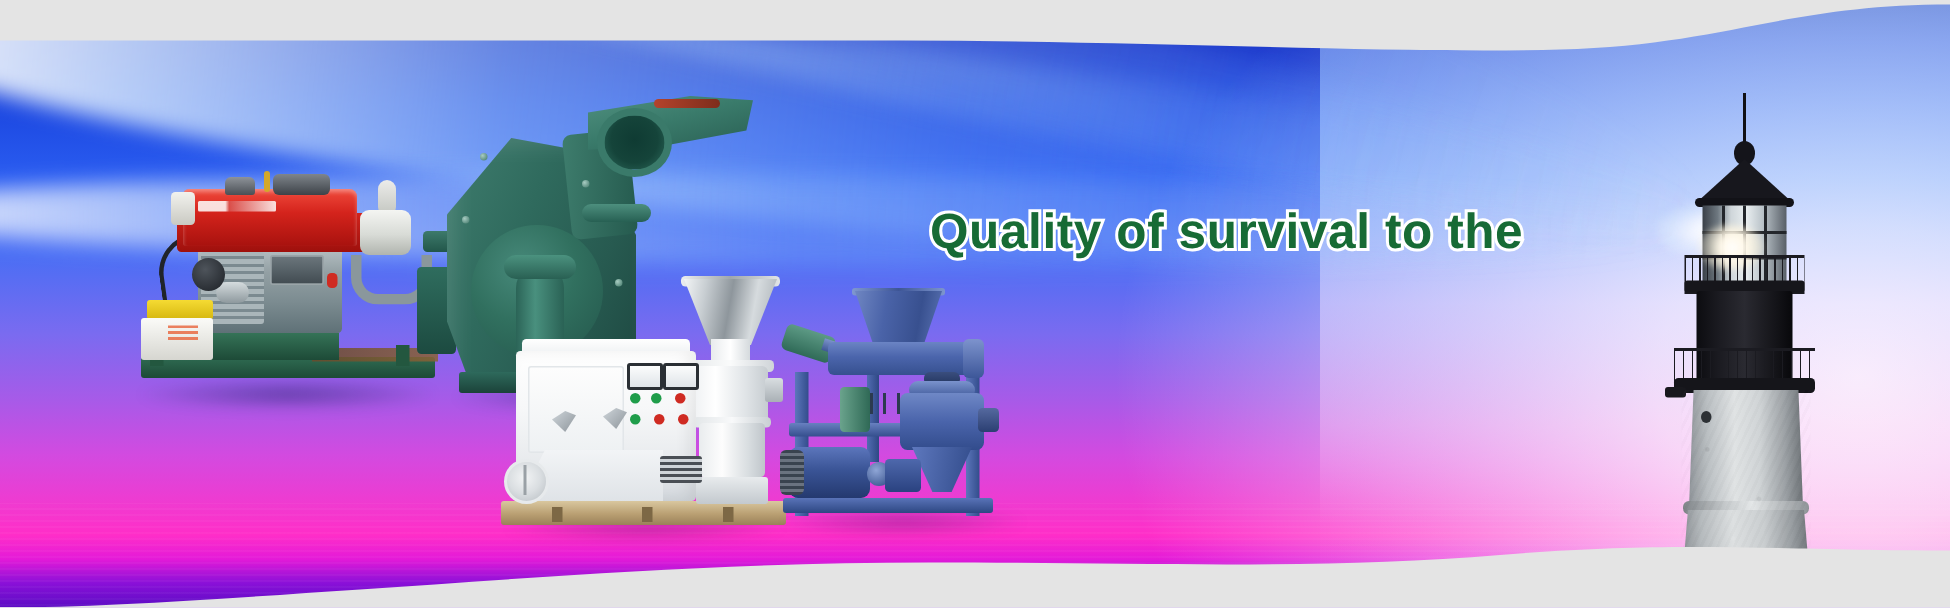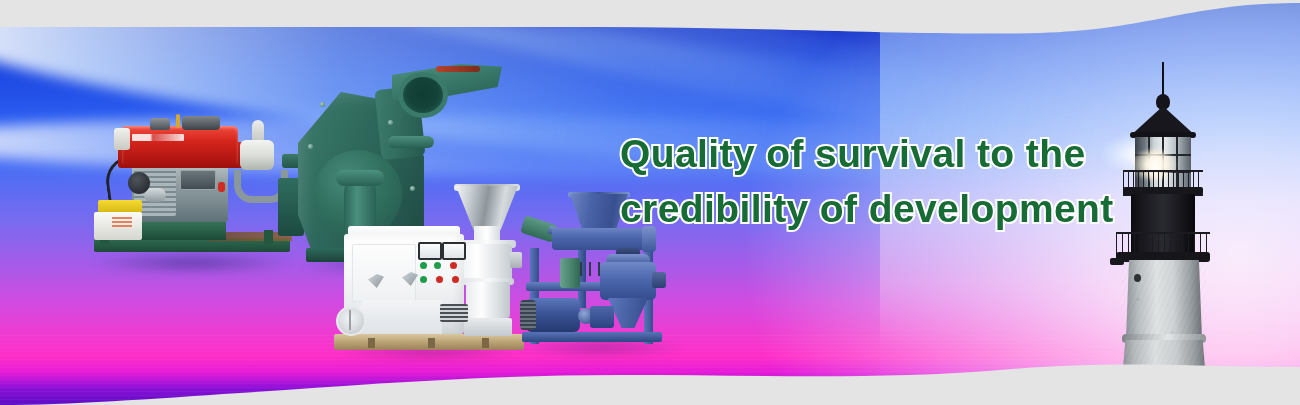--- a/index.html
+++ b/index.html
@@ -350,21 +350,21 @@
   .blu-motorfan{position:absolute;left:4px;top:114px;width:16px;height:30px;border-radius:4px;
     background:repeating-linear-gradient(180deg,#39434f 0 2px,#6a7380 2px 4px);}
   .blu-coupler{position:absolute;left:62px;top:122px;width:16px;height:16px;border-radius:50%;
     background:radial-gradient(circle at 38% 34%,#8fa6d6,#2d4783);}
   .blu-belt{position:absolute;left:74px;top:120px;width:24px;height:22px;border-radius:3px;
     background:linear-gradient(180deg,#4e68ac,#2a4280);}
 
   
   .tagline{
     position:absolute;left:620px;top:126px;width:470px;
-    font-size:39px;line-height:55px;font-weight:bold;letter-spacing:.4px;
+    font-size:33px;line-height:55px;font-weight:bold;letter-spacing:.4px;
     color:#176b35;
     -webkit-text-stroke:4px #ffffff;
     paint-order:stroke fill;
     text-shadow:0 1px 0 rgba(255,255,255,.5);
     white-space:nowrap;
   }
   .tagline .tl{display:block;}
 
   
   .frame-top{position:absolute;left:0;top:0;width:1300px;height:46px;}
@@ -521,21 +521,20 @@
     <div class="blu-plug"></div>
     <div class="blu-cone"></div>
     <div class="blu-motorbig"></div>
     <div class="blu-motorfan"></div>
     <div class="blu-coupler"></div>
     <div class="blu-belt"></div>
   </div>
 
   <div class="tagline">
     <span class="tl">Quality of survival to the</span>
-    <span class="tl">credibility of development</span>
   </div>
 
   <svg class="frame-top" viewBox="0 0 1300 46" preserveAspectRatio="none">
     <path d="M0,0 H1300 V3 C1190,3 1150,30 1040,33 C930,36 760,27 600,27 C430,27 300,27 0,27 Z" fill="#e4e4e4"></path>
   </svg>
 
   <svg class="frame-bottom" viewBox="0 0 1300 48" preserveAspectRatio="none">
     <path d="M0,48 H1300 V10 C1180,10 1120,3 1000,13 C880,23 760,18 620,18 C480,18 360,28 240,36 C150,42 70,48 0,48 Z" fill="#e4e4e4"></path>
   </svg>
 

